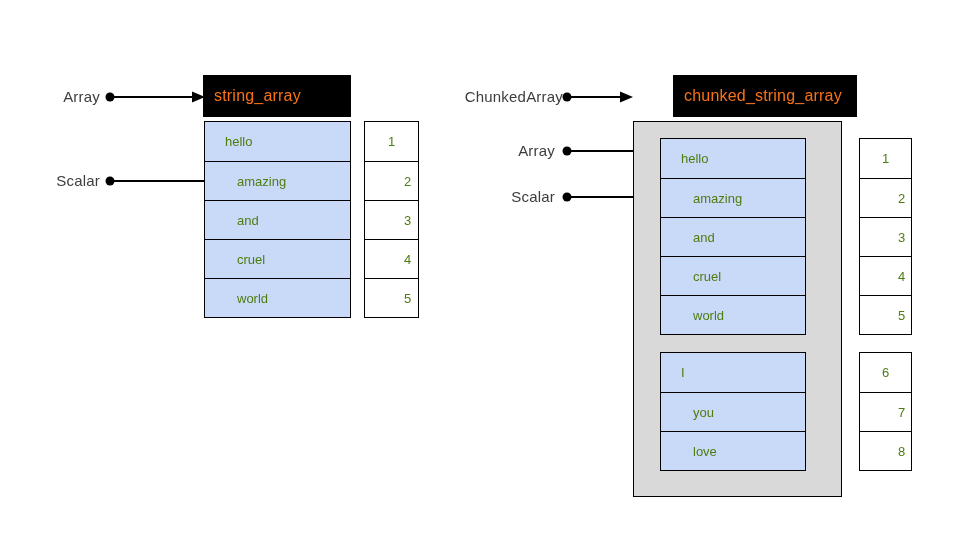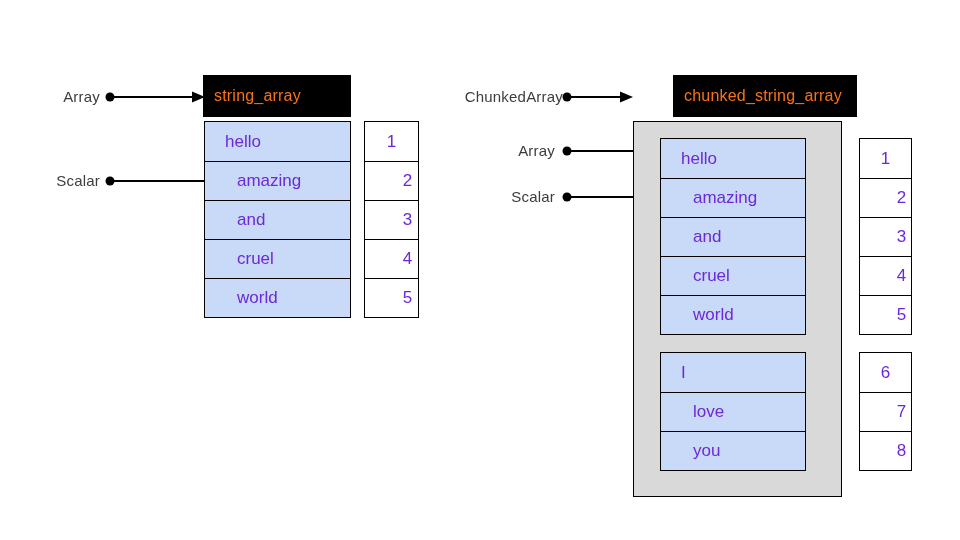--- a/index.html
+++ b/index.html
@@ -34,22 +34,22 @@
   .cell-col {
     position: absolute;
     border: 1.5px solid #000000;
     box-sizing: content-box;
   }
   .cell-col .cell {
     height: 39px;
     display: flex;
     align-items: center;
     box-sizing: border-box;
-    font-size: 17px;
-    color: #6d28d9;
+    font-size: 13px;
+    color: #4d7c0f;
   }
   .cell-col .cell + .cell { border-top: 1.5px solid #000000; padding-left: 32px; }
   .blue-col { background: #c9daf8; }
   .blue-col .cell { padding-left: 20px; }
   .index-col { background: #ffffff; }
   .index-col .cell { justify-content: center; }
   .chunk-container {
     position: absolute;
     background: #d9d9d9;
     border: 1.5px solid #000000;
@@ -135,22 +135,22 @@
   <div class="cell-col index-col" style="left:859px; top:138px; width:51px;">
     <div class="cell">1</div>
     <div class="cell">2</div>
     <div class="cell">3</div>
     <div class="cell">4</div>
     <div class="cell">5</div>
   </div>
 
   <div class="cell-col blue-col" style="left:660px; top:352px; width:144px;">
     <div class="cell">I</div>
+    <div class="cell">you</div>
     <div class="cell">love</div>
-    <div class="cell">you</div>
   </div>
 
   <div class="cell-col index-col" style="left:859px; top:352px; width:51px;">
     <div class="cell">6</div>
     <div class="cell">7</div>
     <div class="cell">8</div>
   </div>
 
 </div>
 

